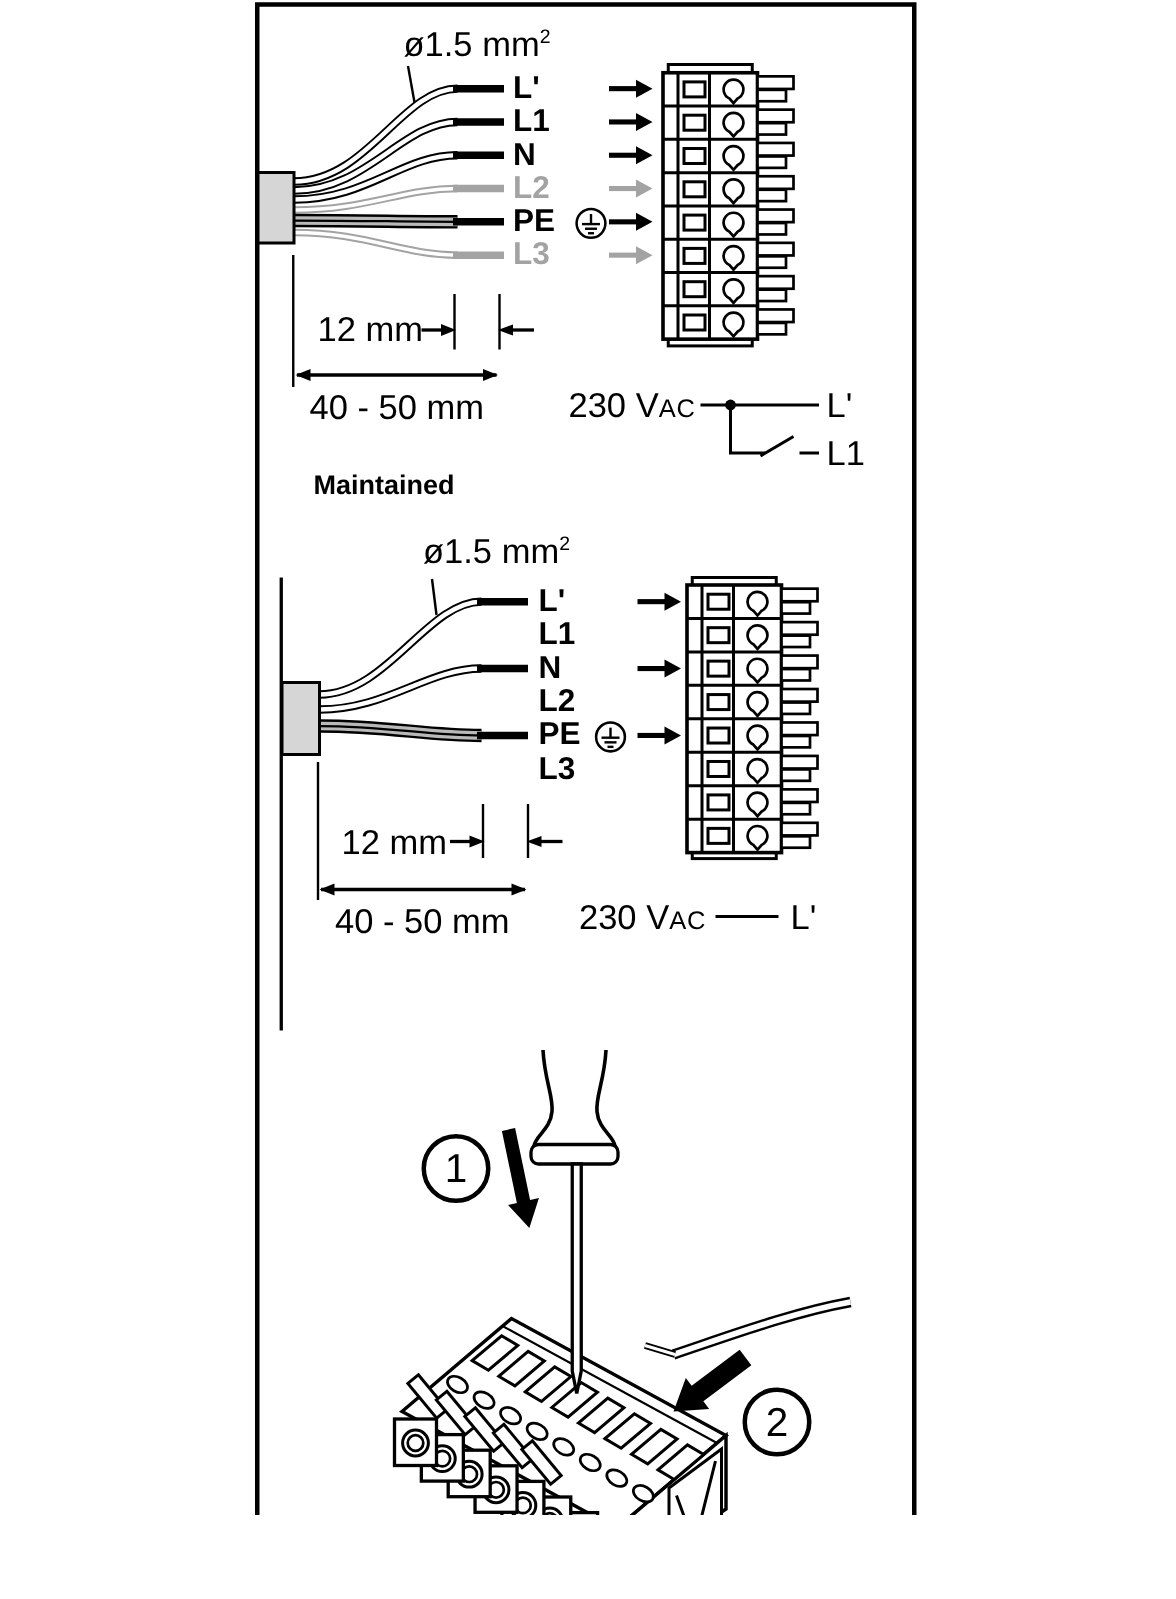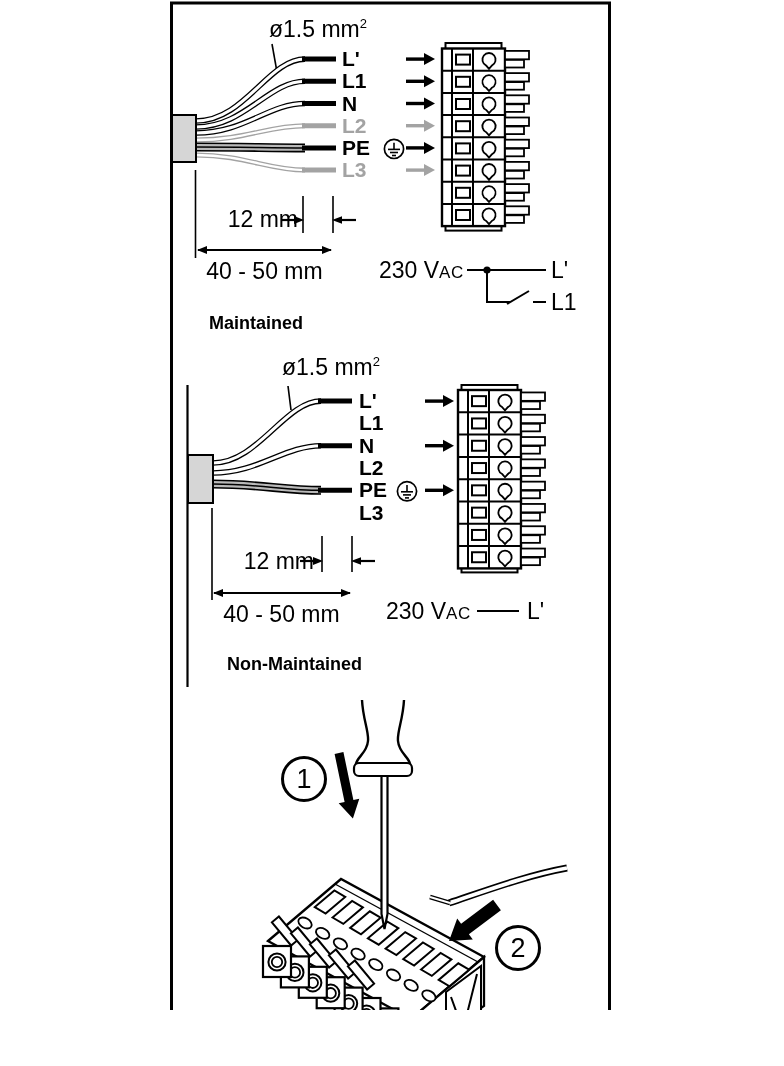--- a/index.html
+++ b/index.html
@@ -3,21 +3,21 @@
 <meta charset="utf-8">
 <style>
   html,body{margin:0;padding:0;background:#fff;}
   #page{position:relative;width:784px;height:1010px;background:#fff;overflow:hidden;
         font-family:"Liberation Sans",sans-serif;color:#000;}
   svg{position:absolute;left:0;top:0;}
   .txt{position:absolute;white-space:nowrap;}
   .f23{font-size:23px;line-height:26px;}
   .f22b{font-size:18px;line-height:26px;font-weight:bold;}
   .ctr{text-align:center;}
-  .rgt{text-align:right;padding-left:16px;}
+  .rgt{text-align:right;}
   .sup{font-size:13px;vertical-align:super;line-height:0;}
   .ac{font-size:17px;letter-spacing:.5px;}
   .step{position:absolute;width:40px;height:40px;border:3px solid #000;border-radius:50%;
         display:flex;align-items:center;justify-content:center;font-size:27px;background:#fff;}
   .wire-label{position:absolute;font-size:21px;font-weight:bold;line-height:26px;}
 </style>
 </head>
 <body>
 
 <div id="page">
@@ -329,21 +329,20 @@
   <div class="txt f23" style="left:379px;top:257px;"><span>230 V</span><span class="ac">AC</span></div>
   <div class="txt f23" style="left:551px;top:257px;">L'</div>
   <div class="txt f23" style="left:551px;top:289px;">L1</div>
   <div class="txt f22b" style="left:209px;top:310px;">Maintained</div>
 
   <div class="txt f23 ctr" style="left:251px;top:354px;width:160px;"><span>ø1.5 mm</span><span class="sup">2</span></div>
   <div class="txt f23 rgt" style="left:214px;top:548px;width:84px;">12 mm</div>
   <div class="txt f23 ctr" style="left:199px;top:601px;width:165px;">40 - 50 mm</div>
   <div class="txt f23" style="left:386px;top:598px;"><span>230 V</span><span class="ac">AC</span></div>
   <div class="txt f23" style="left:527px;top:598px;">L'</div>
-  <div class="txt f22b" style="left:227px;top:651px;">Non-Maintained</div>
 
   <div class="step" style="left:281px;top:756px;">1</div>
   <div class="step" style="left:495px;top:925px;">2</div>
 <div class="wire-label" style="left: 342px; top: 46.1px; color: rgb(0, 0, 0);">L'</div>
     <div class="wire-label" style="left: 342px; top: 68.3px; color: rgb(0, 0, 0);">L1</div>
     <div class="wire-label" style="left: 342px; top: 90.5px; color: rgb(0, 0, 0);">N</div>
     <div class="wire-label" style="left: 342px; top: 112.7px; color: rgb(163, 163, 163);">L2</div>
     <div class="wire-label" style="left: 342px; top: 134.9px; color: rgb(0, 0, 0);">PE</div>
     <div class="wire-label" style="left: 342px; top: 157.1px; color: rgb(163, 163, 163);">L3</div>
     <div class="wire-label" style="left: 359px; top: 388.1px; color: rgb(0, 0, 0);">L'</div>

